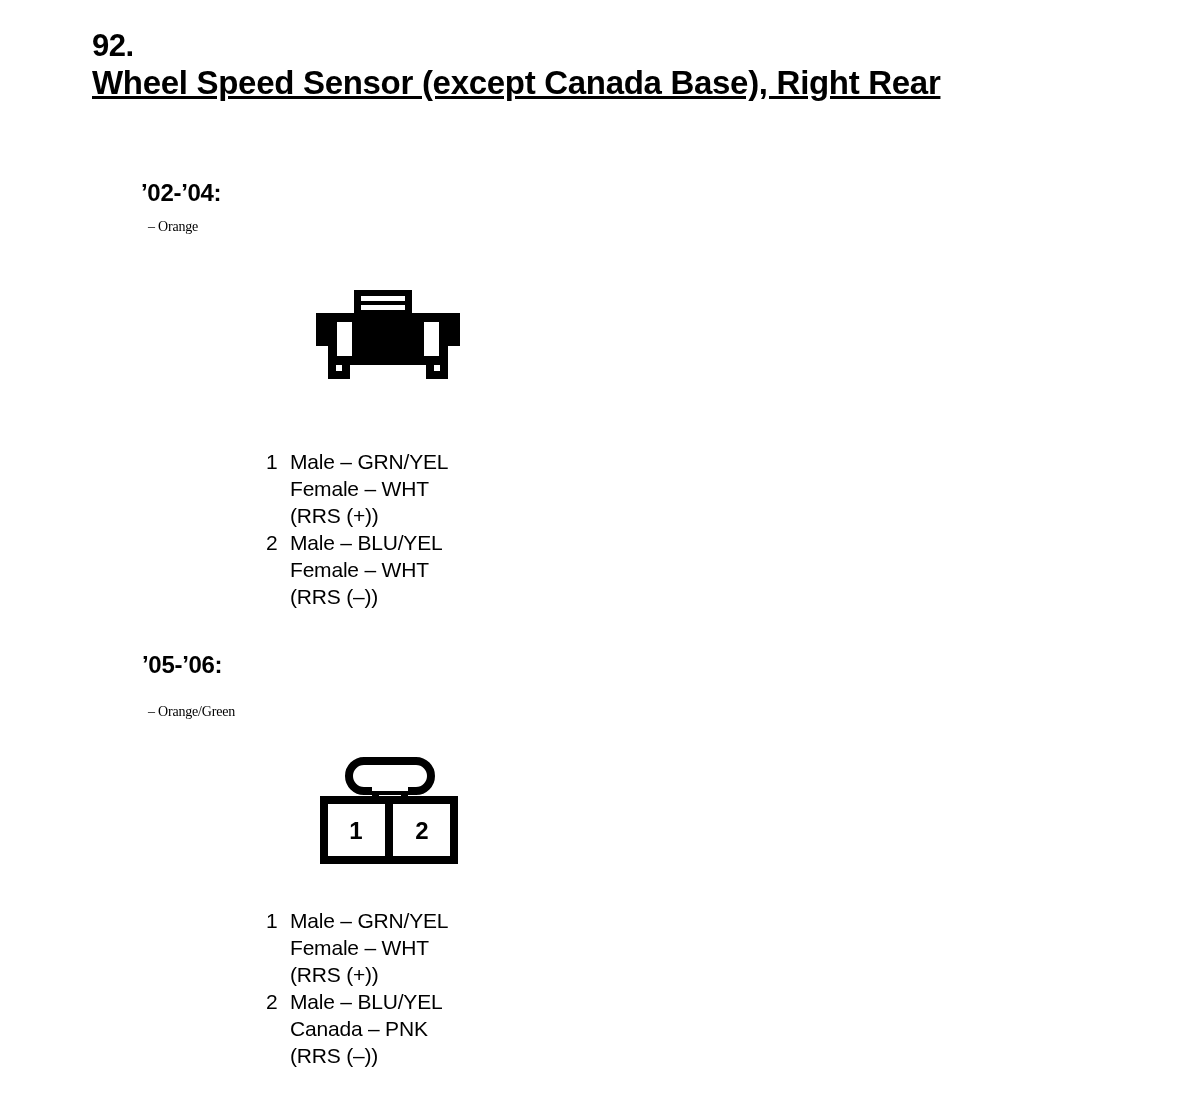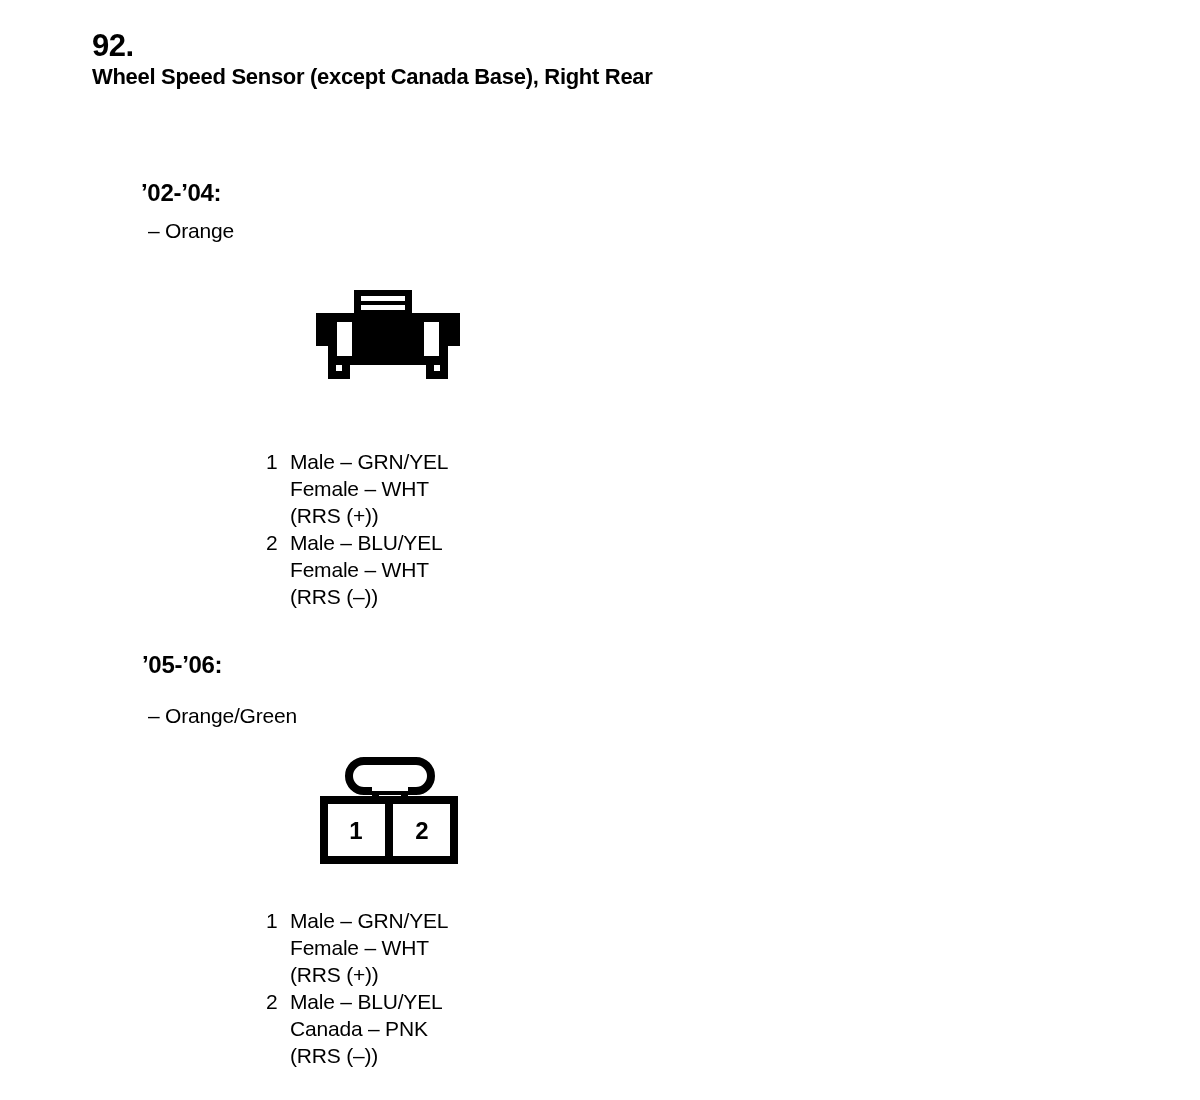--- a/index.html
+++ b/index.html
@@ -26,24 +26,25 @@
     align-items: baseline;
     white-space: nowrap;
     flex-direction: column;
   }
   .title-num {
     font-size: 31px;
     font-weight: bold;
     letter-spacing: -0.5px;
   }
   .title-text {
-    font-size: 22px;
+    font-size: 33px;
     font-weight: bold;
     margin-left: 37px;
     letter-spacing: -0.3px;
+    text-decoration: underline;
   }
 
   .bullet-list {
     position: absolute;
     left: 146px;
     top: 82px;
   }
   .bullet {
     font-size: 21px;
     line-height: 29px;
@@ -55,23 +56,24 @@
   .variant-head {
     position: absolute;
     font-size: 24px;
     font-weight: bold;
     letter-spacing: -0.3px;
     white-space: nowrap;
     margin-top: 6px;
   }
   .variant-sub {
     position: absolute;
-    font-size: 21px;
-    white-space: nowrap;
-    letter-spacing: -0.2px;
+    font-size: 14px;
+    white-space: nowrap;
+    letter-spacing: -0.2px;
+    font-family: Liberation Serif, serif;
   }
 
   
   .connector {
     position: absolute;
   }
   .connector svg {
     display: block;
   }
 

